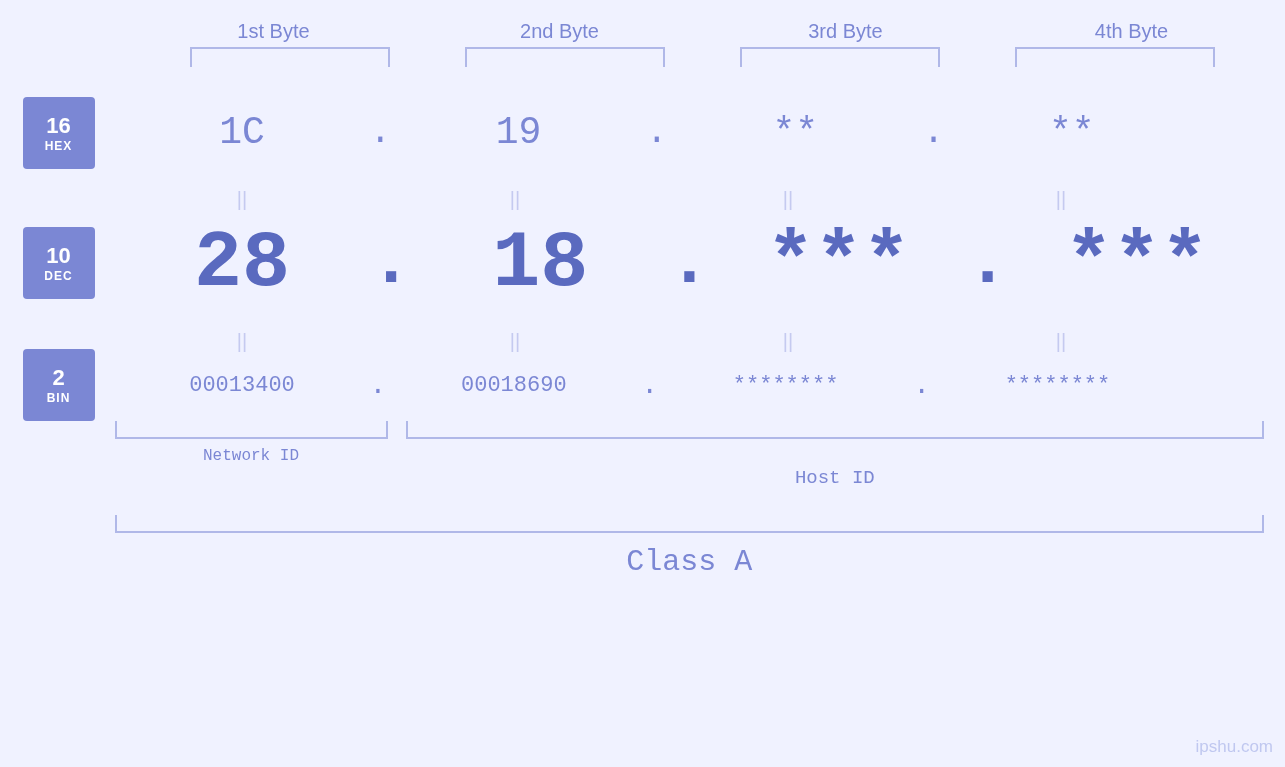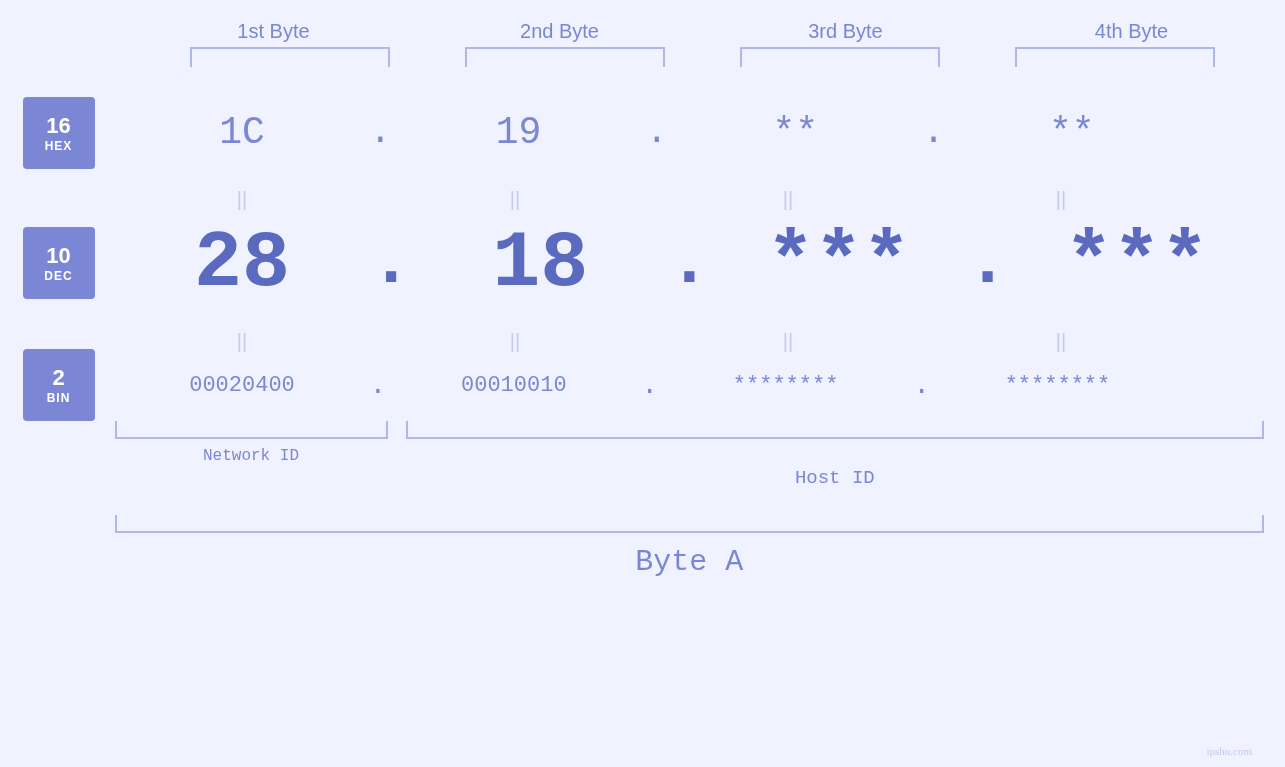--- a/index.html
+++ b/index.html
@@ -75,24 +75,24 @@
       line-height: 1.2;
     }
     .base-label {
       font-size: 12px;
       letter-spacing: 1px;
     }
 
     .watermark {
       position: absolute;
       bottom: 10px;
-      right: 33px;
+      right: 12px;
       color: #c0c8f0;
-      font-size: 11px;
-      font-family: Liberation Serif, serif;
+      font-size: 17px;
+      font-family: Liberation Sans, sans-serif;
     }
 
     
     .rows-wrapper {
       display: flex;
       flex-direction: row;
       width: 1240px;
       margin: 0 auto;
     }
 
@@ -251,25 +251,25 @@
             <span class="eq">||</span>
           </div>
         <div style="width:18px;"></div>
         <div class="cell" style="width:255px; justify-content:center;">
             <span class="eq">||</span>
           </div>
       </div>
 
       <div class="single-data-row" style="height:60px;">
         <div class="cell" style="width:255px; justify-content:center;">
-          <span class="bin-val">00020400</span>
+          <span class="bin-val">00013400</span>
         </div>
         <span class="dot-bin">.</span>
         <div class="cell" style="width:255px; justify-content:center;">
-          <span class="bin-val">00010010</span>
+          <span class="bin-val">00018690</span>
         </div>
         <span class="dot-bin">.</span>
         <div class="cell" style="width:255px; justify-content:center;">
           <span class="bin-val">********</span>
         </div>
         <span class="dot-bin">.</span>
         <div class="cell" style="width:255px; justify-content:center;">
           <span class="bin-val">********</span>
         </div>
       </div>
@@ -288,21 +288,21 @@
         </div>
         <div style="width:18px;"></div>
         <div style="flex:1; text-align:center;margin-top:20px;">
           <span style="color:#7b87d4; font-size:19px; font-family:'Courier New',monospace;">Host ID</span>
         </div>
       </div>
 
       <div style="width:100%; height:18px; border-bottom:2px solid #b0b8e8; border-left:2px solid #b0b8e8; border-right:2px solid #b0b8e8; margin-top:26px;"></div>
 
       <div style="width:100%; text-align:center; margin-top:12px;">
-        <span style="color:#7b87d4; font-size:30px; font-family:'Courier New',monospace;">Byte A</span>
+        <span style="color:#7b87d4; font-size:30px; font-family:'Courier New',monospace;">Class A</span>
       </div>
 
     </div>
   </div>
 
   <div class="watermark">ipshu.com</div>
 
 </div>
 
 </body></html>

